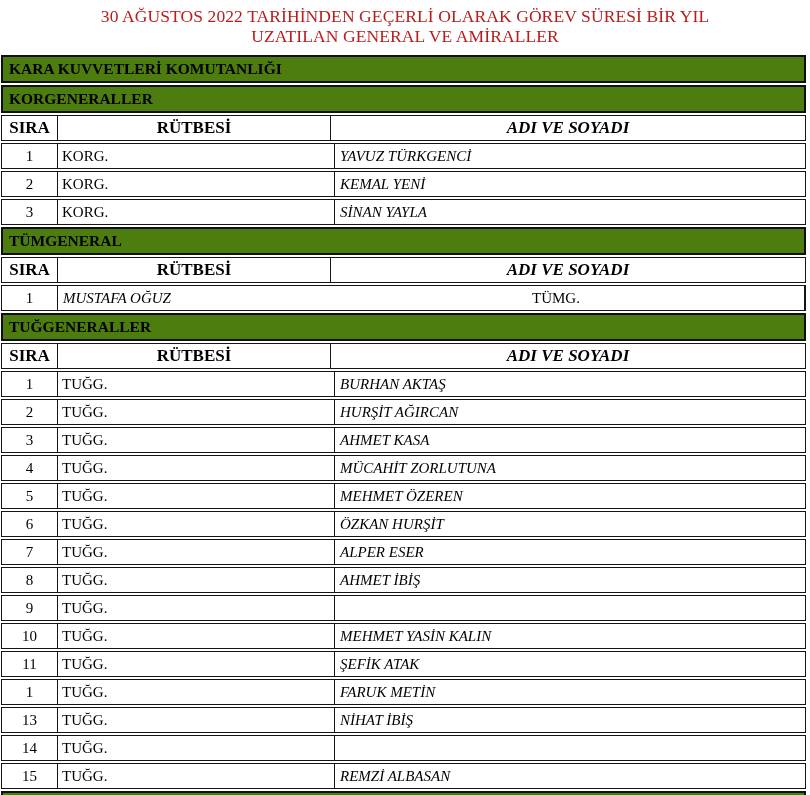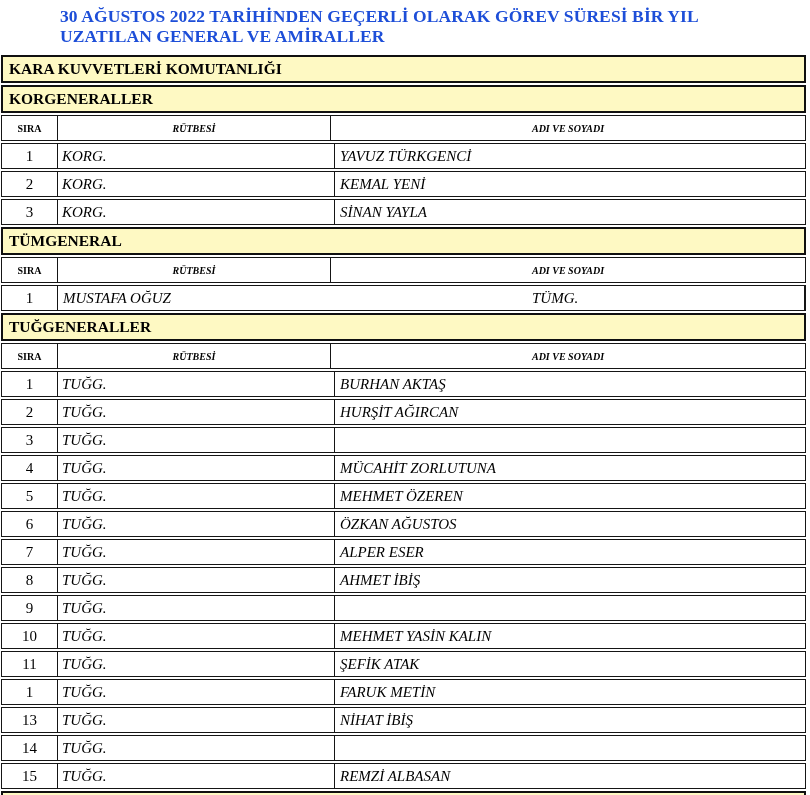--- a/index.html
+++ b/index.html
@@ -10,32 +10,33 @@
   }
   body {
     width: 810px;
     height: 795px;
     overflow: hidden;
     position: relative;
   }
   .page-title {
     width: 690px;
     margin: 6px auto 9px auto;
+    text-align: center;
     font-size: 17.5px;
-    font-weight: bold;
+    font-weight: normal;
     line-height: 1.15;
-    color: #1d4ed8;
+    color: #b91c1c;
     letter-spacing: 0.1px;
   }
   .table-area {
     width: 805px;
     margin-left: 1px;
   }
   .bar {
-    background: #fef9c3;
+    background: #4d7c0f;
     border: 2px solid #101010;
     height: 24px;
     line-height: 24px;
     padding-left: 6px;
     font-weight: bold;
     font-size: 15.5px;
     margin-bottom: 2px;
     color: #000000;
   }
   .row {
@@ -58,30 +59,29 @@
     width: 55px;
     justify-content: center;
     border-right: 1.5px solid #151515;
     flex: none;
   }
   .cell.c-rutbe {
     width: 272px;
     padding-left: 4px;
     border-right: 1.5px solid #151515;
     flex: none;
-    font-style: italic;
   }
   .cell.c-ad {
     flex: 1;
     padding-left: 5px;
     font-style: italic;
   }
   .row.header .cell {
     font-weight: bold;
-    font-size: 10px;
+    font-size: 17px;
   }
   .row.header .c-rutbe,
   .row.header .c-ad {
     justify-content: center;
     padding-left: 0;
   }
   .bar.cutoff {
     height: 8px;
     margin-bottom: 0;
     border-bottom: none;
@@ -140,35 +140,36 @@
         <div class="cell c-ad">BURHAN AKTAŞ</div>
       </div>
       <div class="row">
         <div class="cell c-sira">2</div>
         <div class="cell c-rutbe">TUĞG.</div>
         <div class="cell c-ad">HURŞİT AĞIRCAN</div>
       </div>
       <div class="row">
         <div class="cell c-sira">3</div>
         <div class="cell c-rutbe">TUĞG.</div>
+        <div class="cell c-ad">AHMET KASA</div>
       </div>
       <div class="row">
         <div class="cell c-sira">4</div>
         <div class="cell c-rutbe">TUĞG.</div>
         <div class="cell c-ad">MÜCAHİT ZORLUTUNA</div>
       </div>
       <div class="row">
         <div class="cell c-sira">5</div>
         <div class="cell c-rutbe">TUĞG.</div>
         <div class="cell c-ad">MEHMET ÖZEREN</div>
       </div>
       <div class="row">
         <div class="cell c-sira">6</div>
         <div class="cell c-rutbe">TUĞG.</div>
-        <div class="cell c-ad">ÖZKAN AĞUSTOS</div>
+        <div class="cell c-ad">ÖZKAN HURŞİT</div>
       </div>
       <div class="row">
         <div class="cell c-sira">7</div>
         <div class="cell c-rutbe">TUĞG.</div>
         <div class="cell c-ad">ALPER ESER</div>
       </div>
       <div class="row">
         <div class="cell c-sira">8</div>
         <div class="cell c-rutbe">TUĞG.</div>
         <div class="cell c-ad">AHMET İBİŞ</div>

